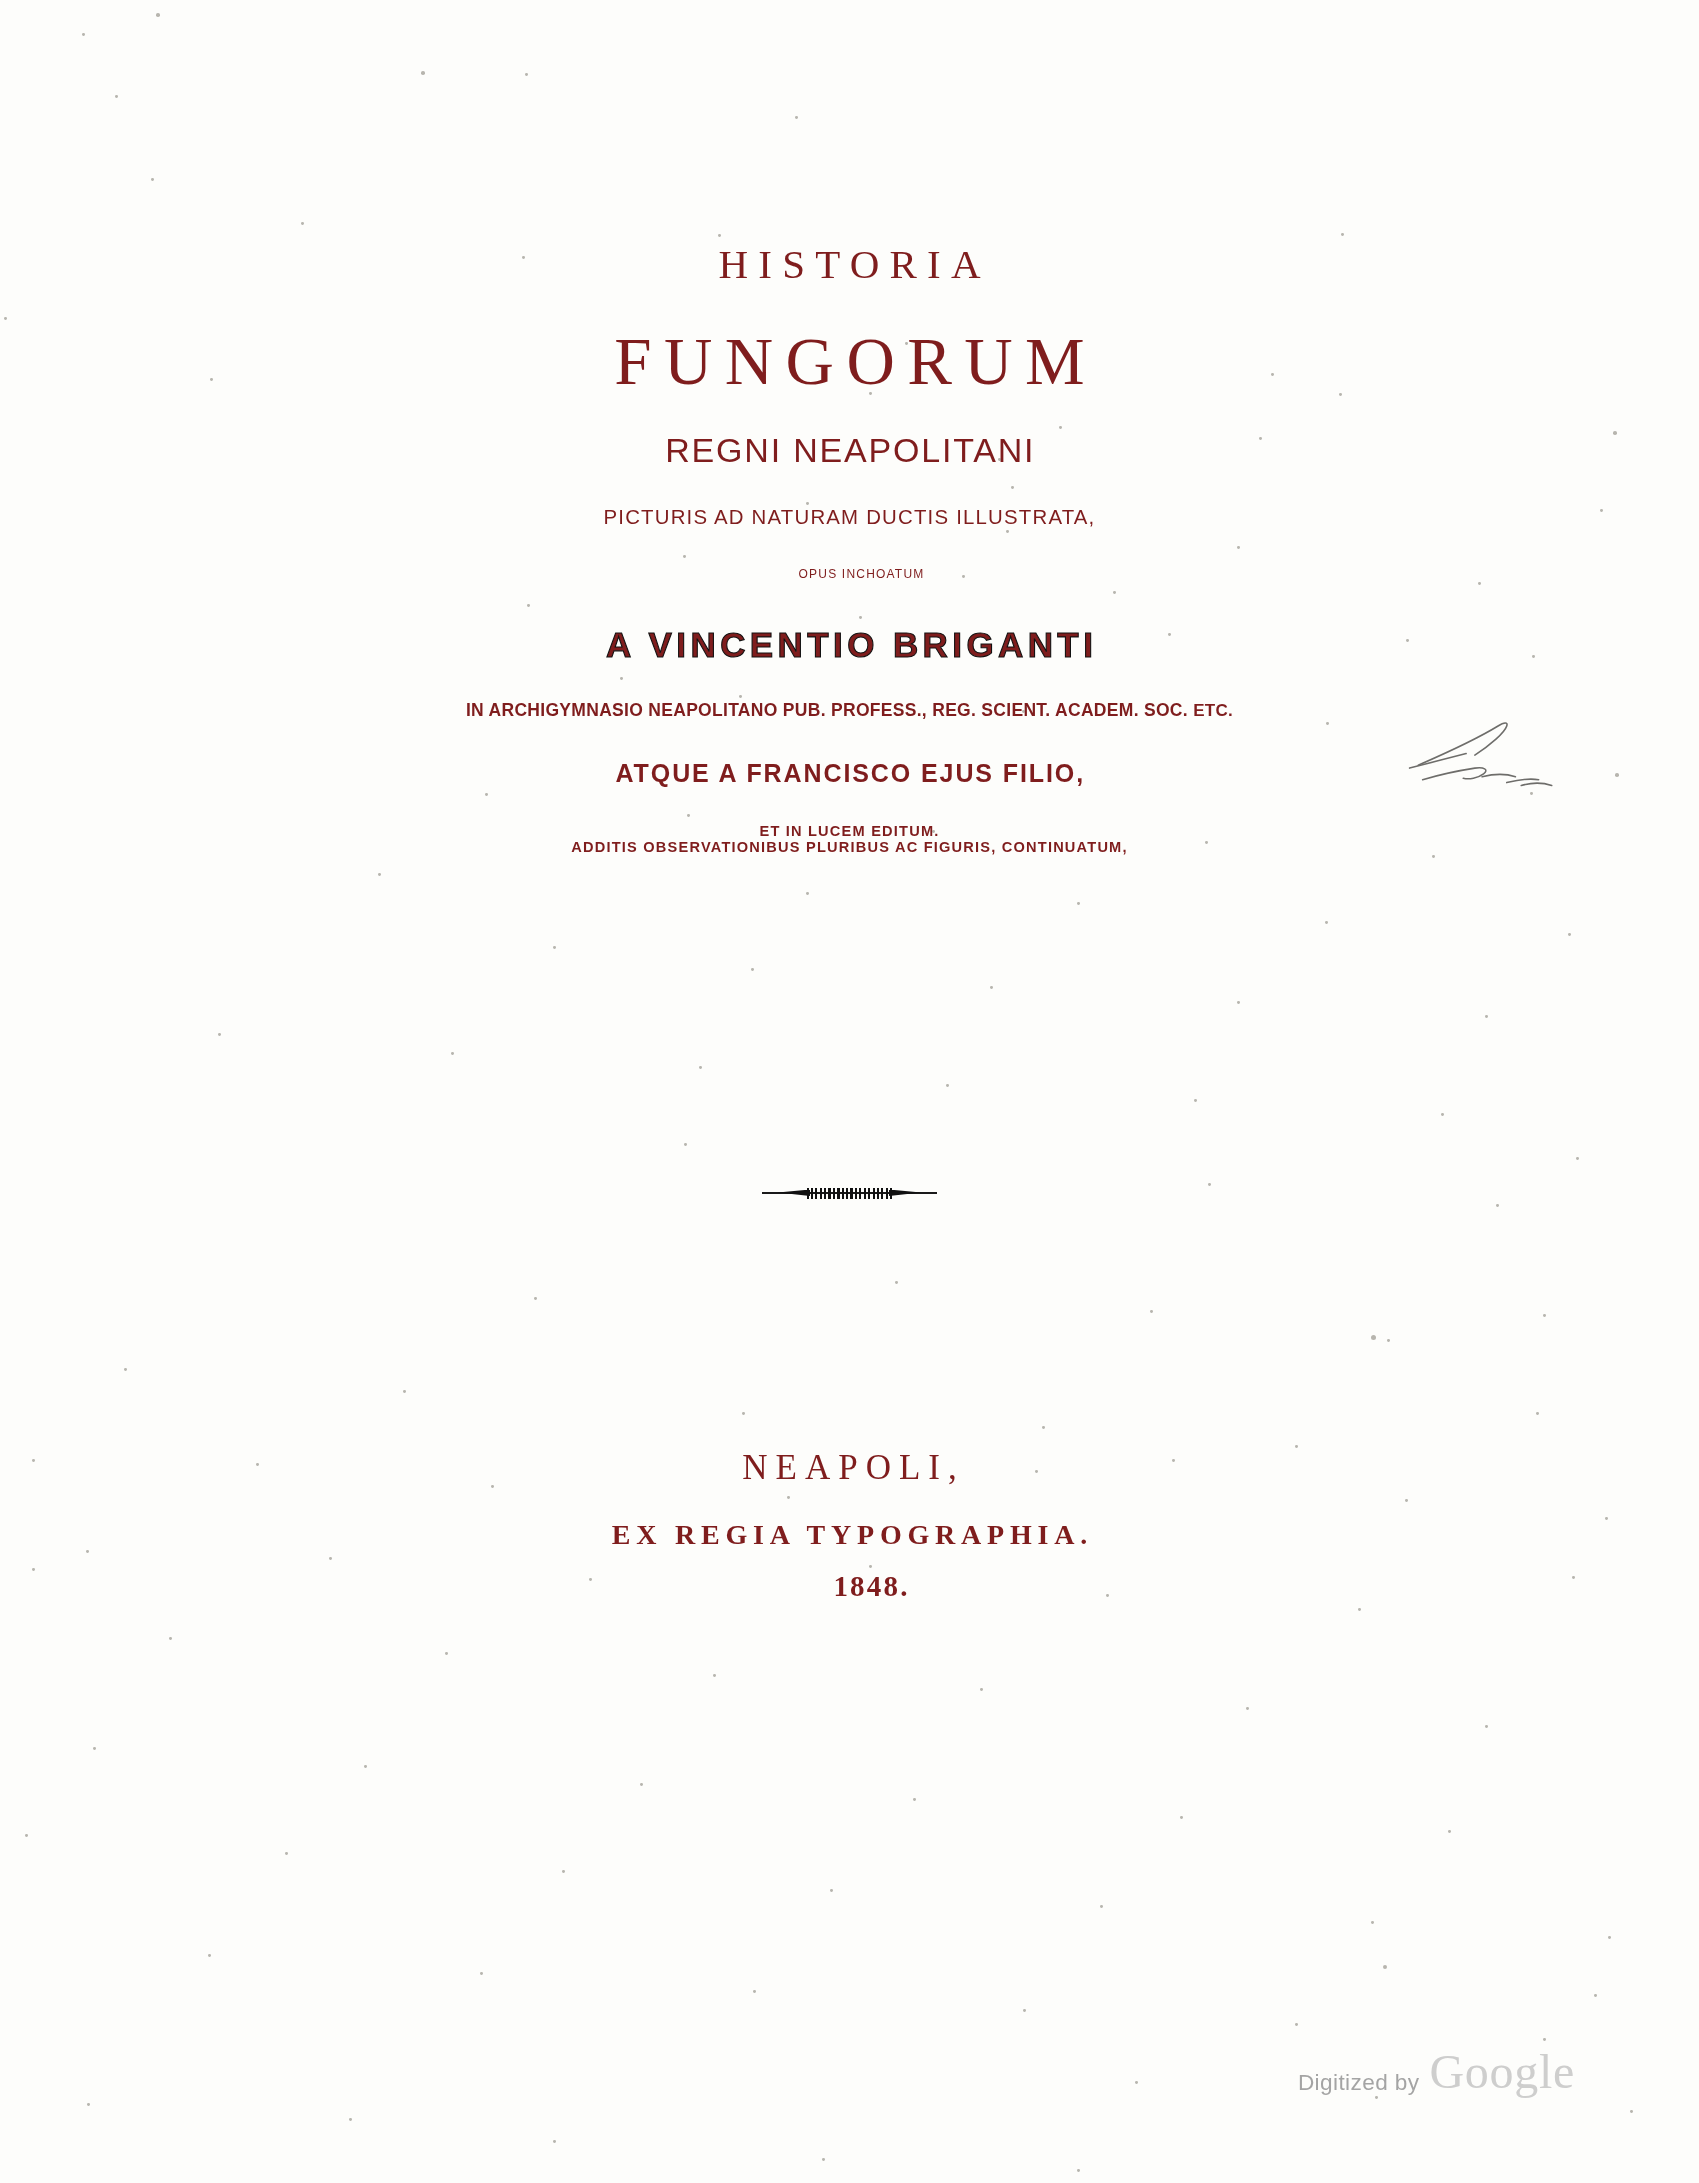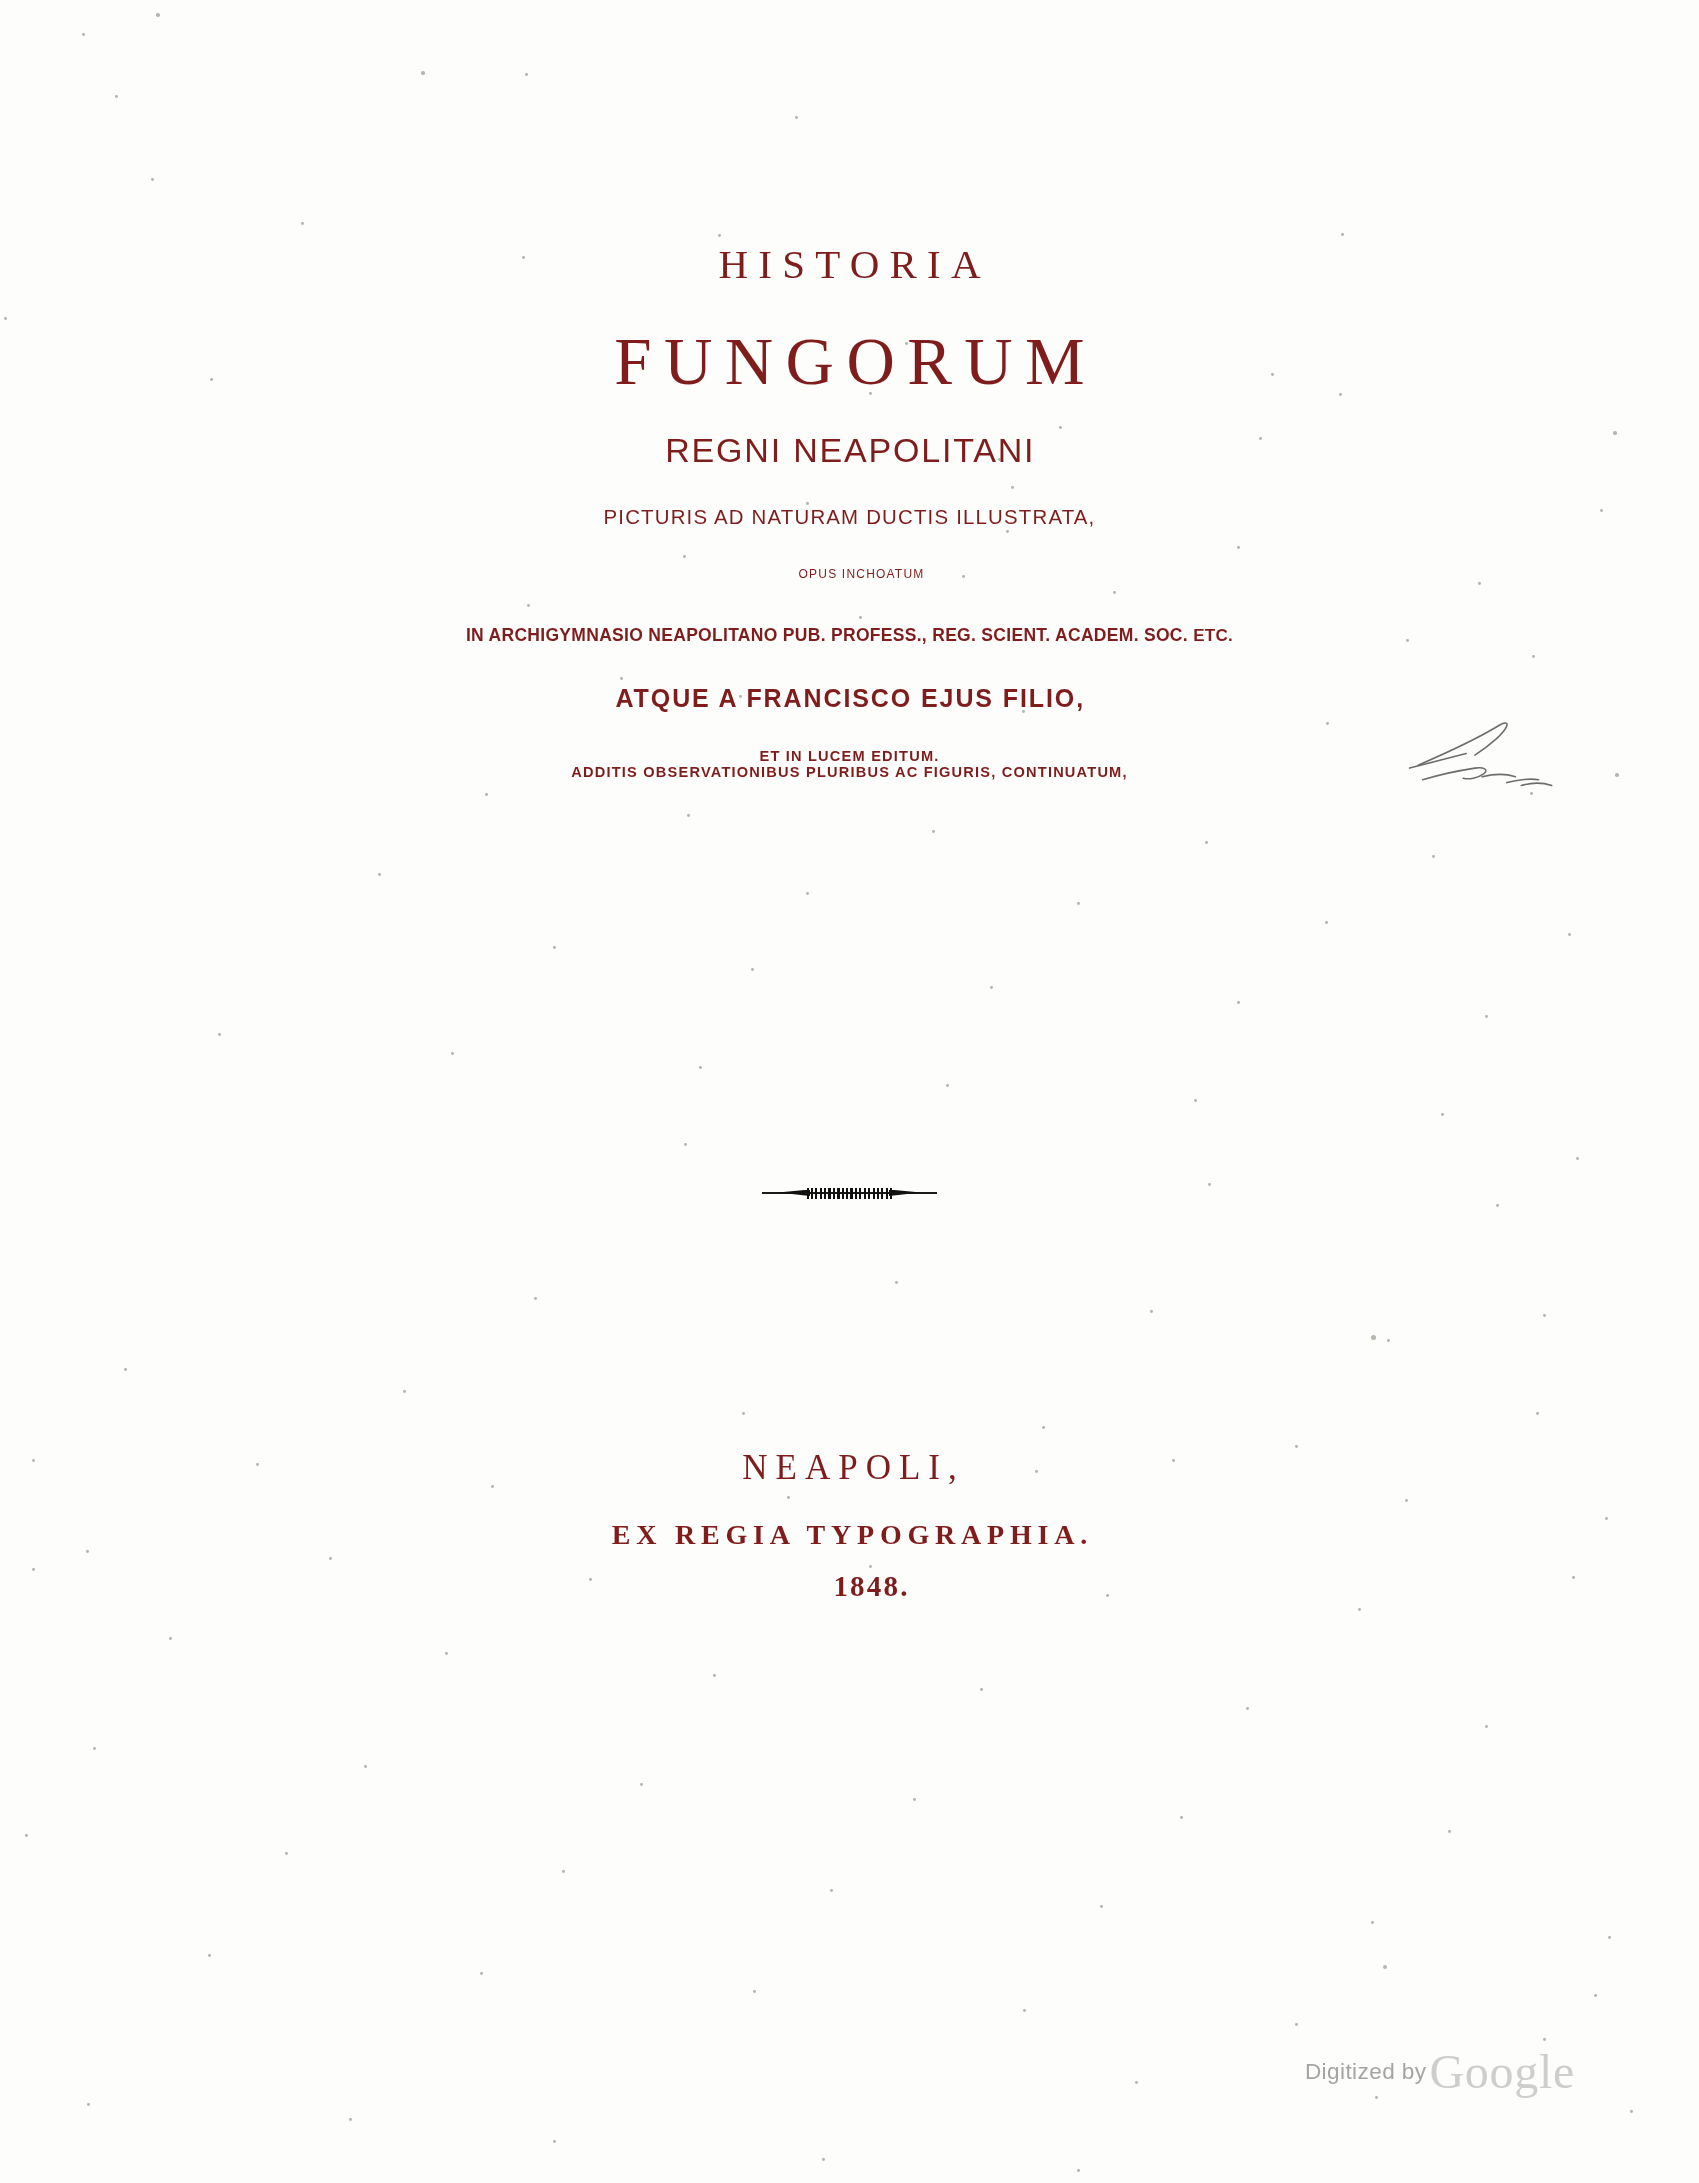--- a/index.html
+++ b/index.html
@@ -221,22 +221,22 @@
     height: 87px;
     pointer-events: none;
   }
 
   
   .watermark {
     position: absolute;
     right: 124px;
     bottom: 87px;
     display: flex;
-    align-items: center;
-    gap: 3px;
+    align-items: flex-end;
+    gap: 10px;
     opacity: 0.9;
   }
   .wm-text {
     font-family: "Liberation Sans", sans-serif;
     font-size: 22.6px;
     color: #9b9b9b;
     letter-spacing: 0.4px;
   }
   .wm-logo {
     font-family: "Liberation Serif", serif;
@@ -250,20 +250,21 @@
 <body>
 
 <div id="page">
 
   <div class="titleblock">
     <span class="line l-historia">HISTORIA</span>
     <span class="line l-fungorum">FUNGORUM</span>
     <span class="line l-regni">REGNI NEAPOLITANI</span>
     <span class="line l-picturis">PICTURIS AD NATURAM DUCTIS ILLUSTRATA,</span>
     <span class="line l-opus">OPUS INCHOATUM</span>
+    <span class="line l-author">A VINCENTIO BRIGANTI</span>
     <span class="line l-archigym"><span>IN ARCHIGYMNASIO NEAPOLITANO PUB. PROFESS., REG. SCIENT. ACADEM. SOC.</span> <span class="small">ETC.</span></span>
     <span class="line l-atque">ATQUE A FRANCISCO EJUS FILIO,</span>
     <span class="line l-etinlucem">ET IN LUCEM EDITUM.</span>
     <span class="line l-additis">ADDITIS OBSERVATIONIBUS PLURIBUS AC FIGURIS, CONTINUATUM,</span>
   </div>
 
   <div class="ornament">
     <span class="orn-inner">
       <span class="bar"></span>
       <span class="wedge-l"></span>

